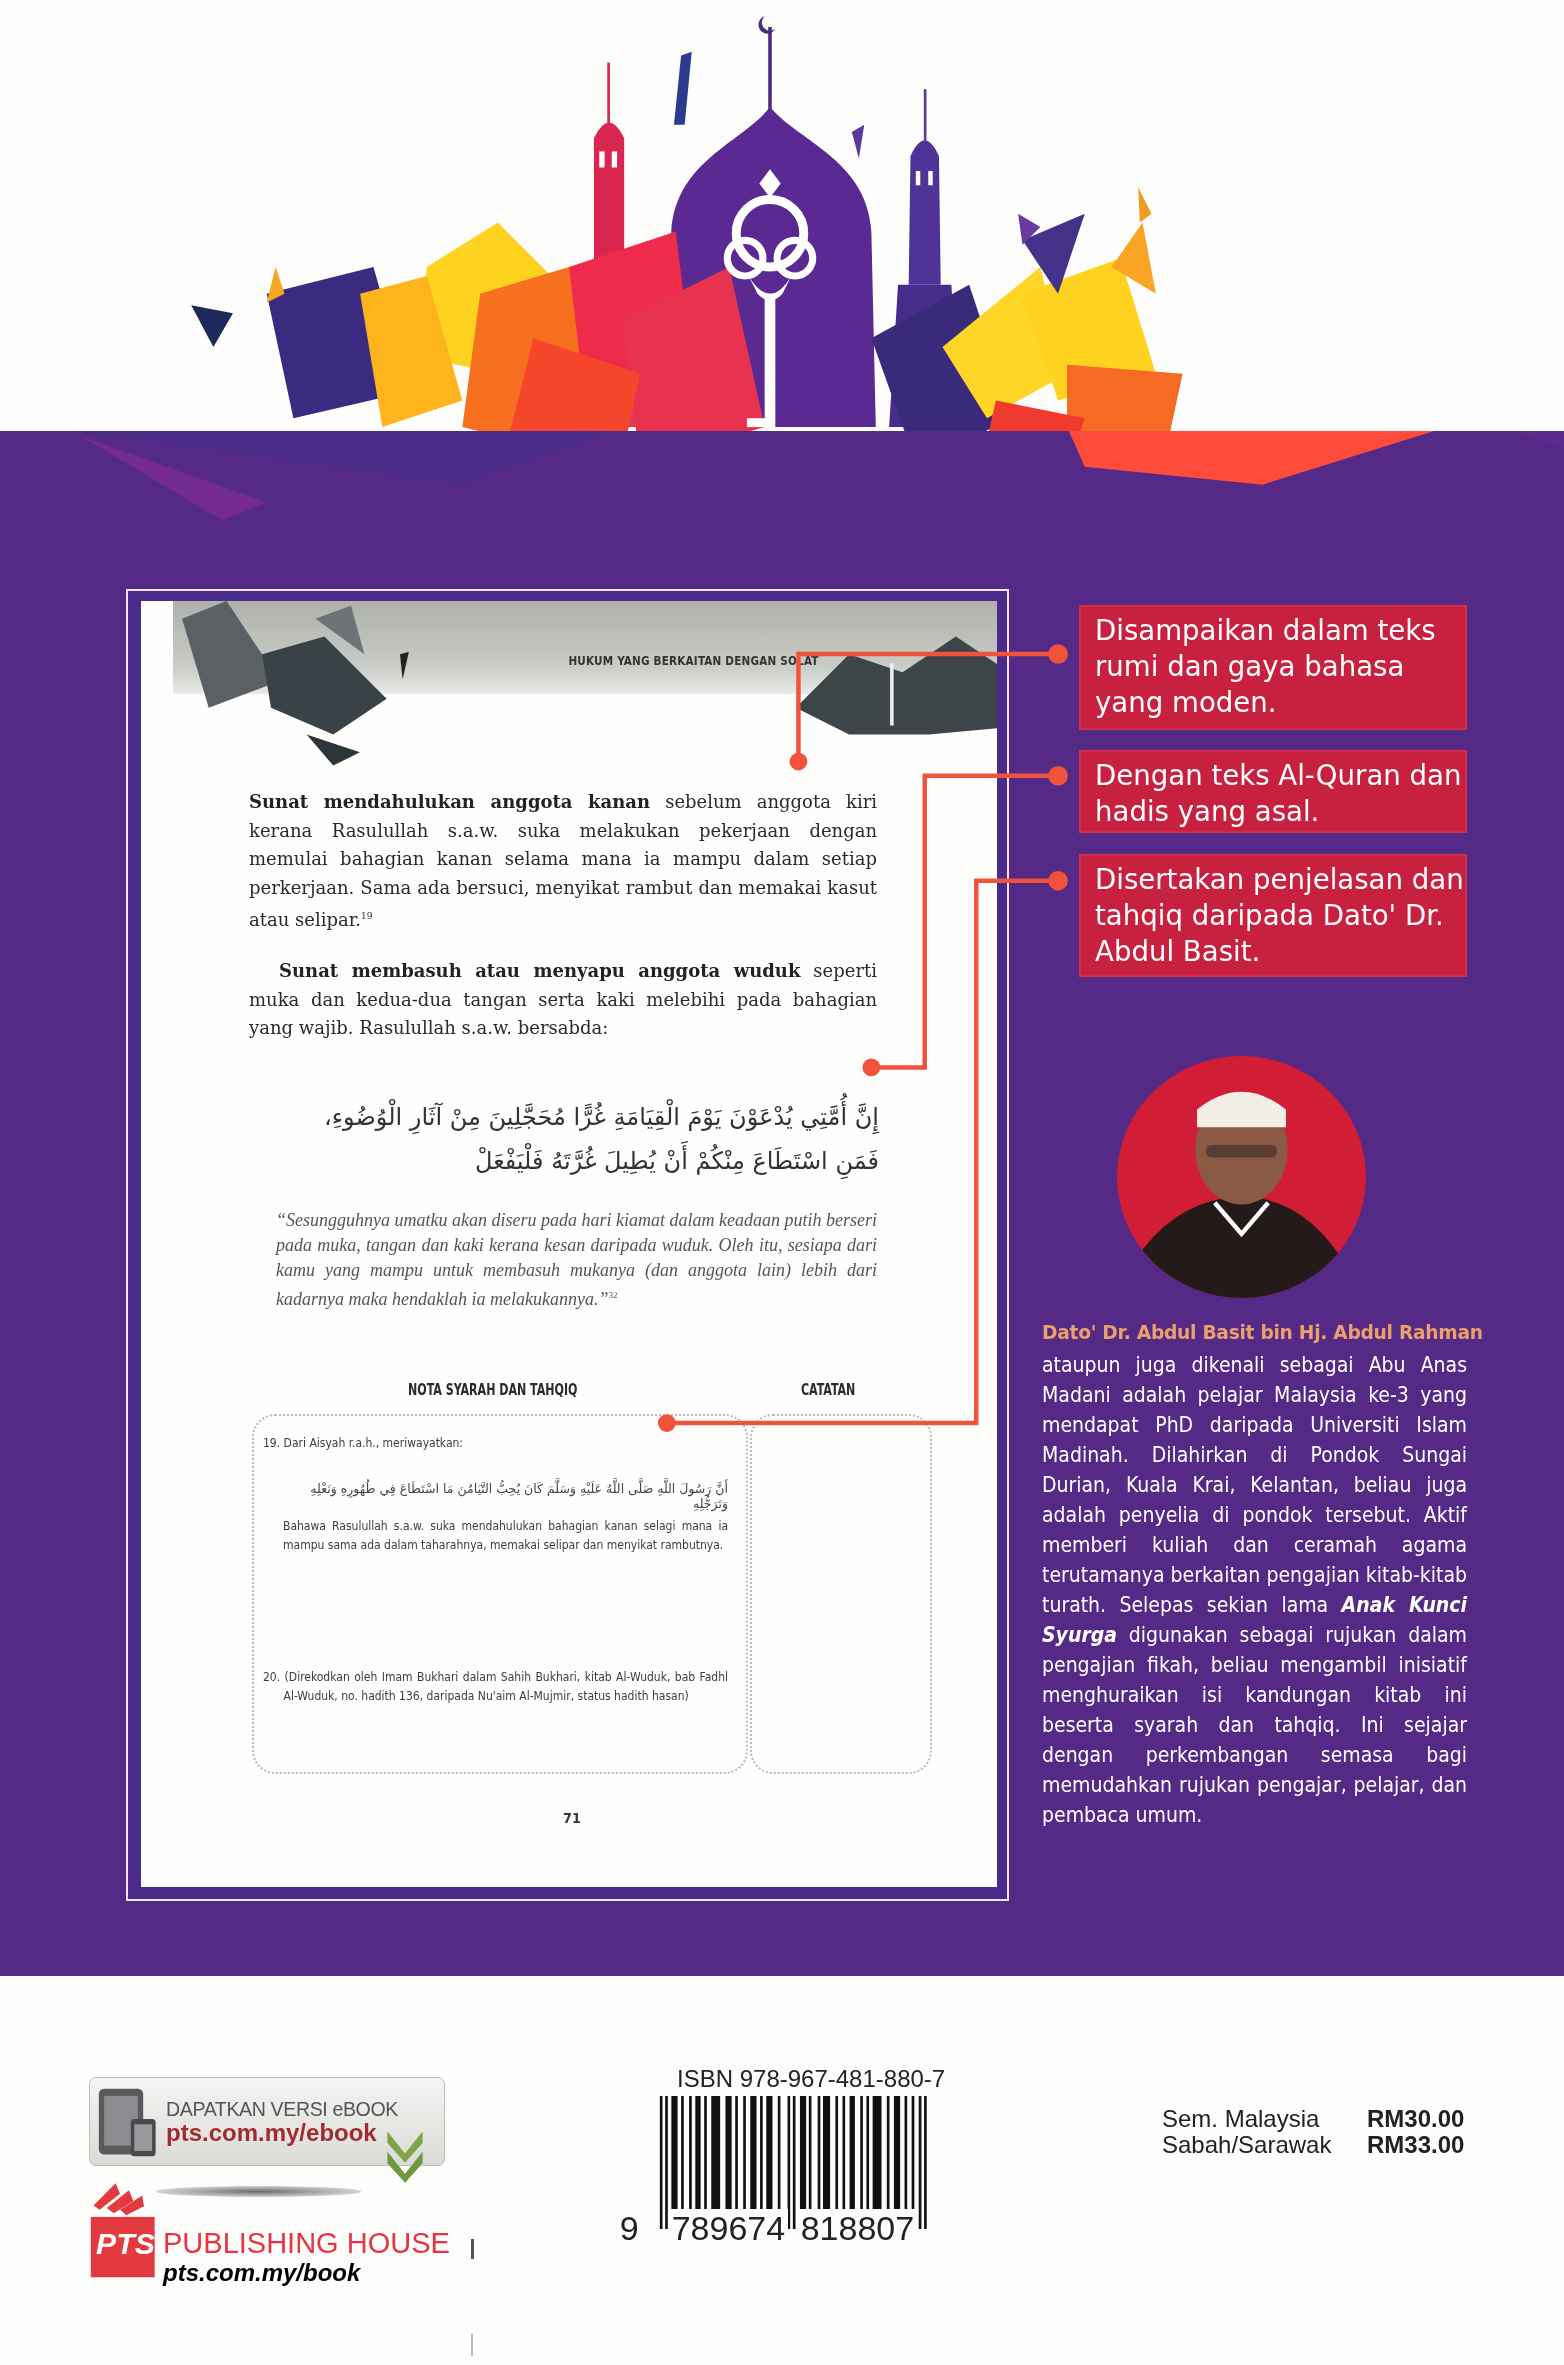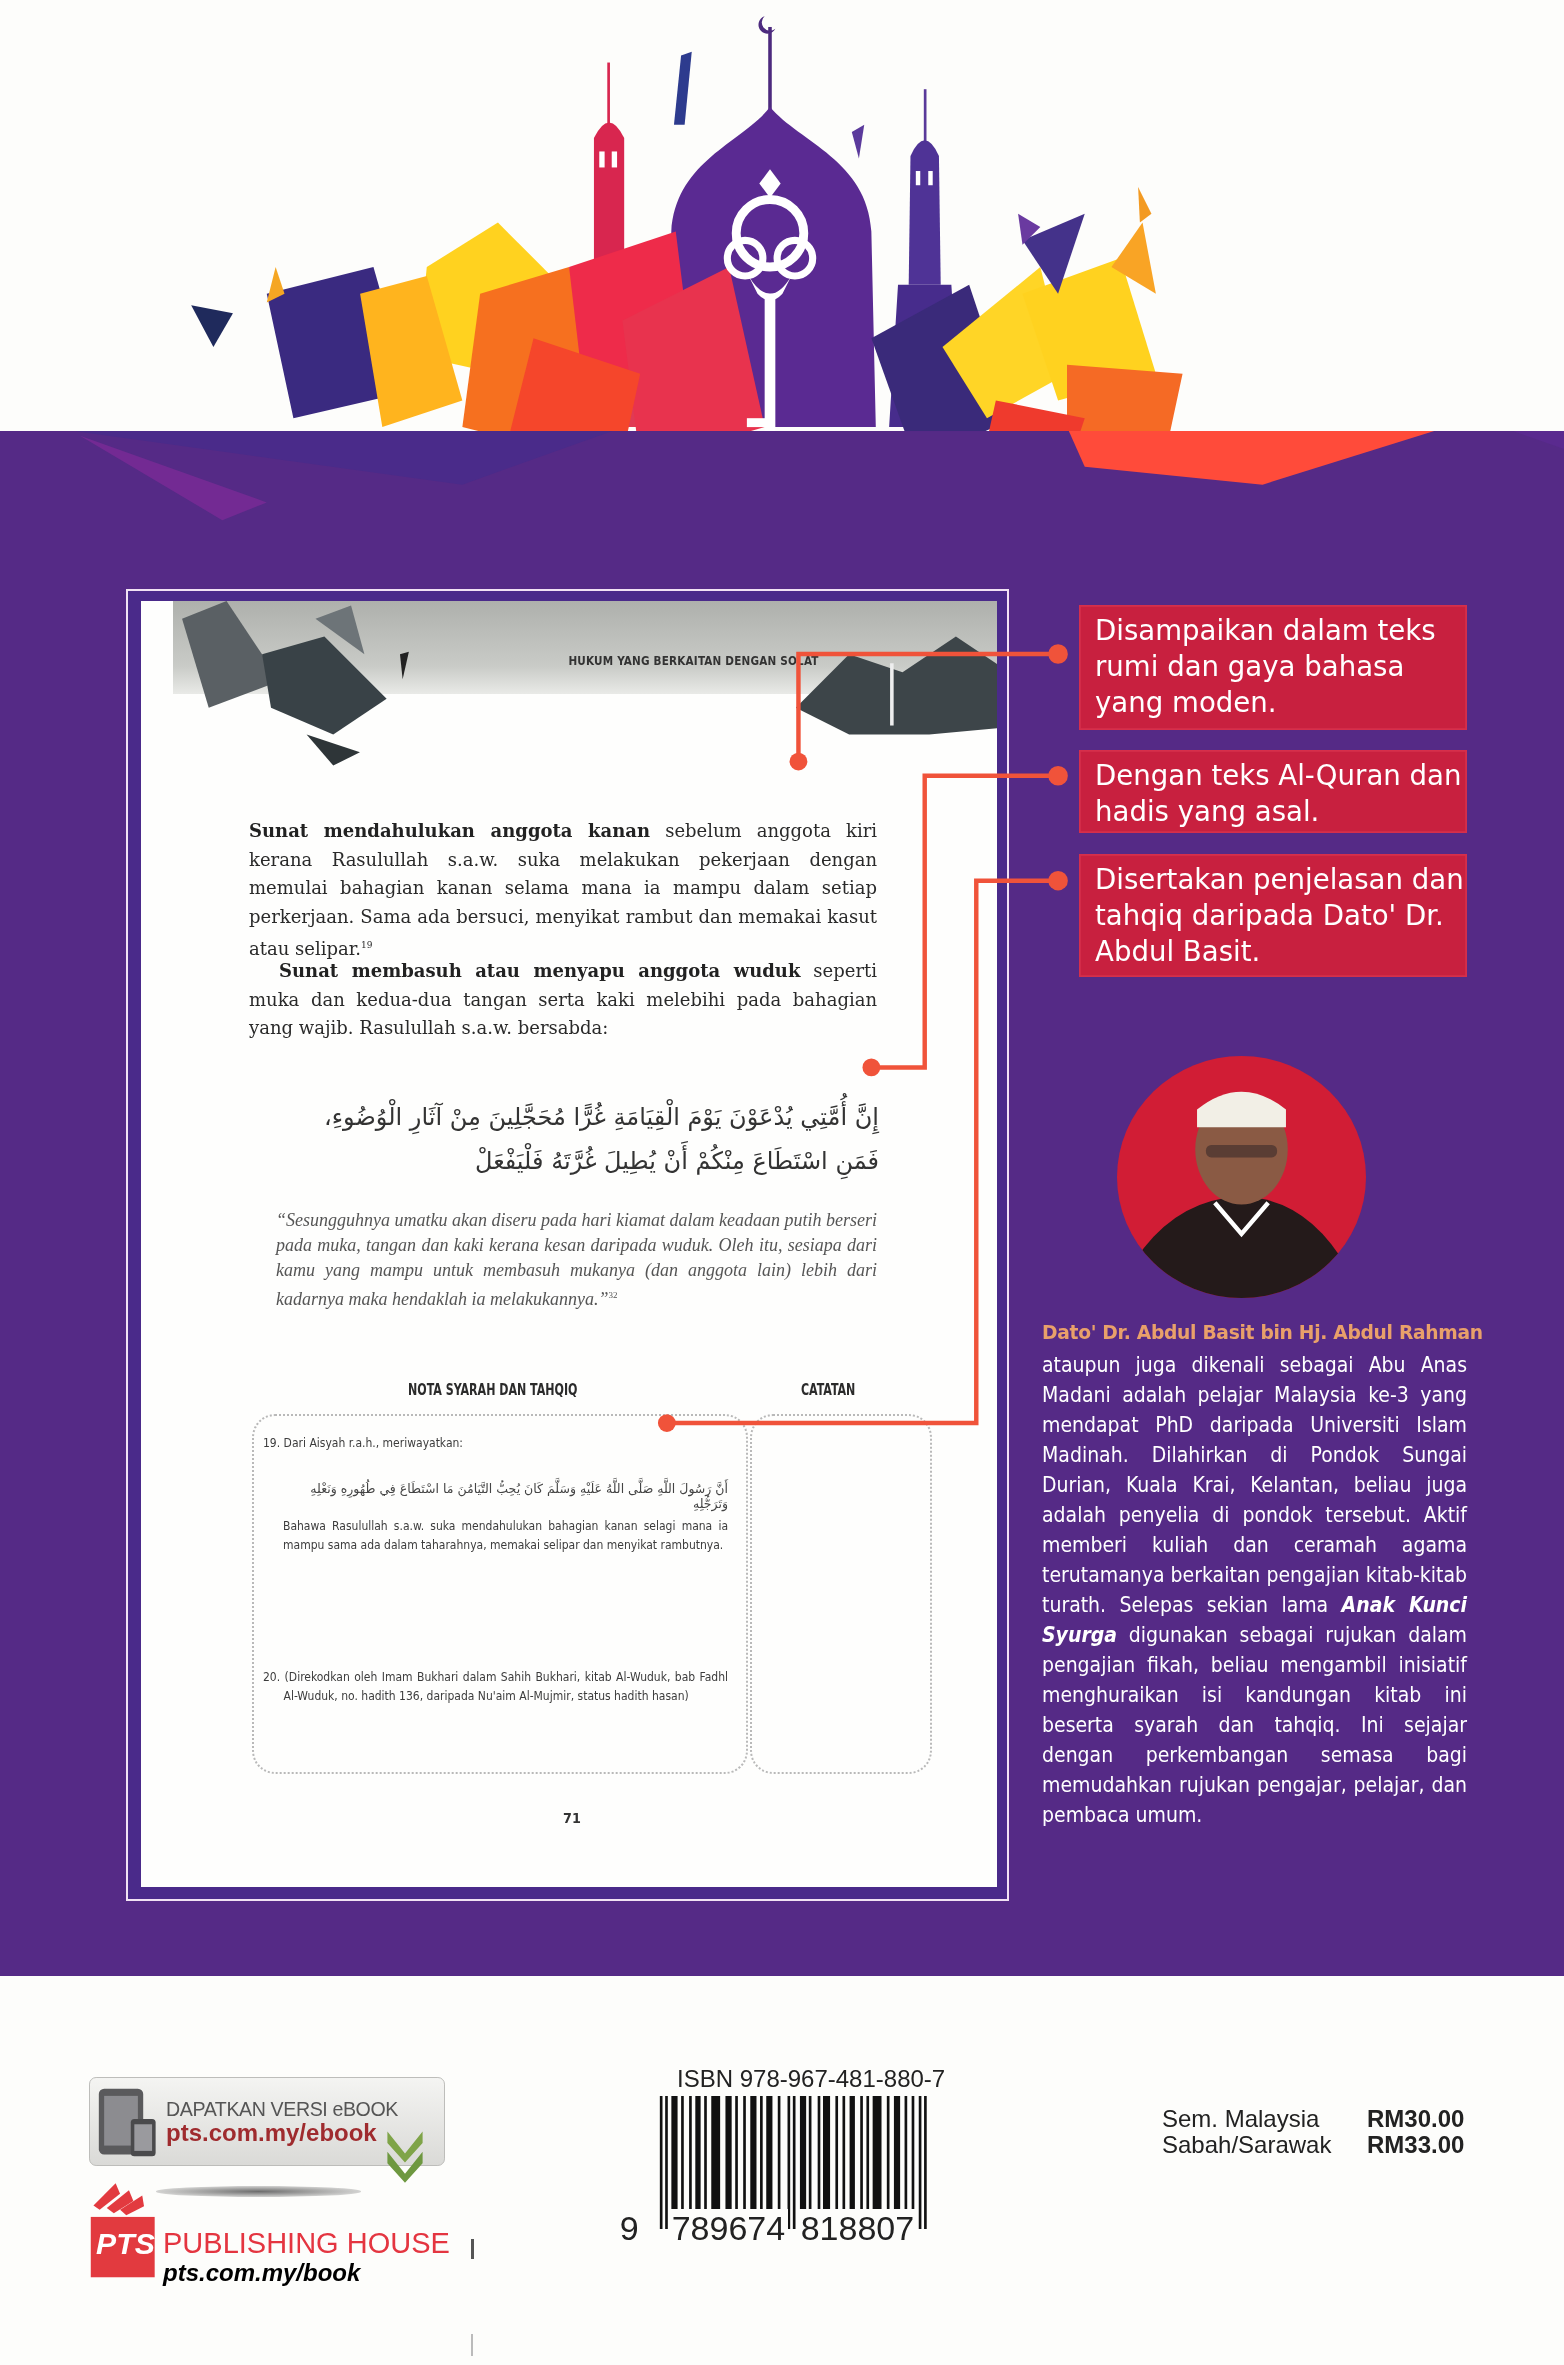--- a/index.html
+++ b/index.html
@@ -131,21 +131,21 @@
       <polygon points="100,60 170,40 240,110 180,150 110,120" fill="#394247"></polygon>
       <polygon points="160,20 200,5 215,60" fill="#6d7478"></polygon>
       <polygon points="255,60 265,57 258,88" fill="#222"></polygon>
       <polygon points="150,150 210,170 180,185" fill="#2e3538"></polygon>
       <polygon points="700,120 760,60 820,80 880,40 940,80 962,110 962,140 850,150 760,150" fill="#3d4549"></polygon>
       <rect x="806" y="70" width="4" height="70" fill="#eee"></rect>
     </svg>
     <div id="mock-head-title">HUKUM YANG BERKAITAN DENGAN SOLAT</div>
   </div>
 
-  <div class="body-text" style="top:187px;margin-top:29px;">
+  <div class="body-text" style="top:187px;">
     <b>Sunat mendahulukan anggota kanan</b><span> sebelum anggota kiri kerana Rasulullah s.a.w. suka melakukan pekerjaan dengan memulai bahagian kanan selama mana ia mampu dalam setiap perkerjaan. Sama ada bersuci, menyikat rambut dan memakai kasut atau selipar.</span><sup style="font-size:9px">19</sup>
   </div>
   <div class="body-text" style="top:356px; text-indent:30px;">
     <b>Sunat membasuh atau menyapu anggota wuduk</b><span> seperti muka dan kedua-dua tangan serta kaki melebihi pada bahagian yang wajib. Rasulullah s.a.w. bersabda:</span>
   </div>
 
   <div class="arabic" style="top:494px;">إِنَّ أُمَّتِي يُدْعَوْنَ يَوْمَ الْقِيَامَةِ غُرًّا مُحَجَّلِينَ مِنْ آثَارِ الْوُضُوءِ،</div>
   <div class="arabic" style="top:538px;">فَمَنِ اسْتَطَاعَ مِنْكُمْ أَنْ يُطِيلَ غُرَّتَهُ فَلْيَفْعَلْ</div>
 
   <div class="trans" style="top:607px;">

